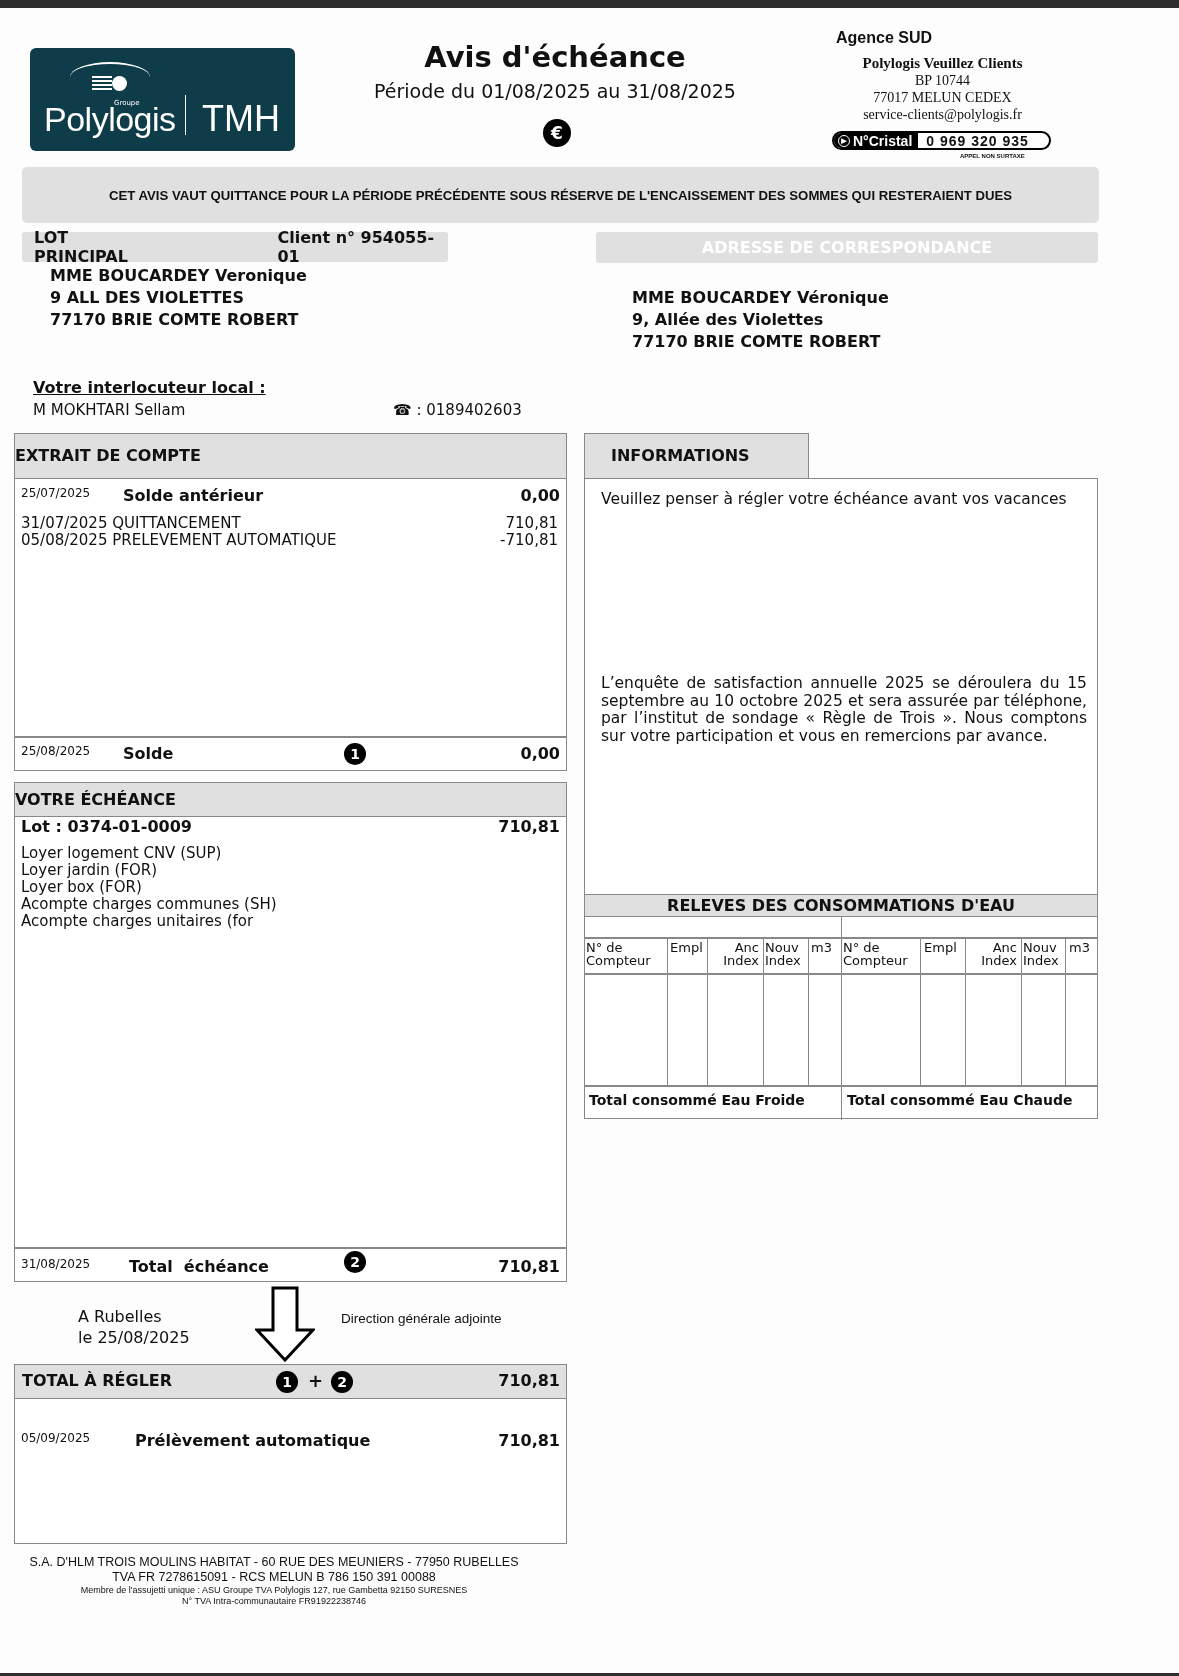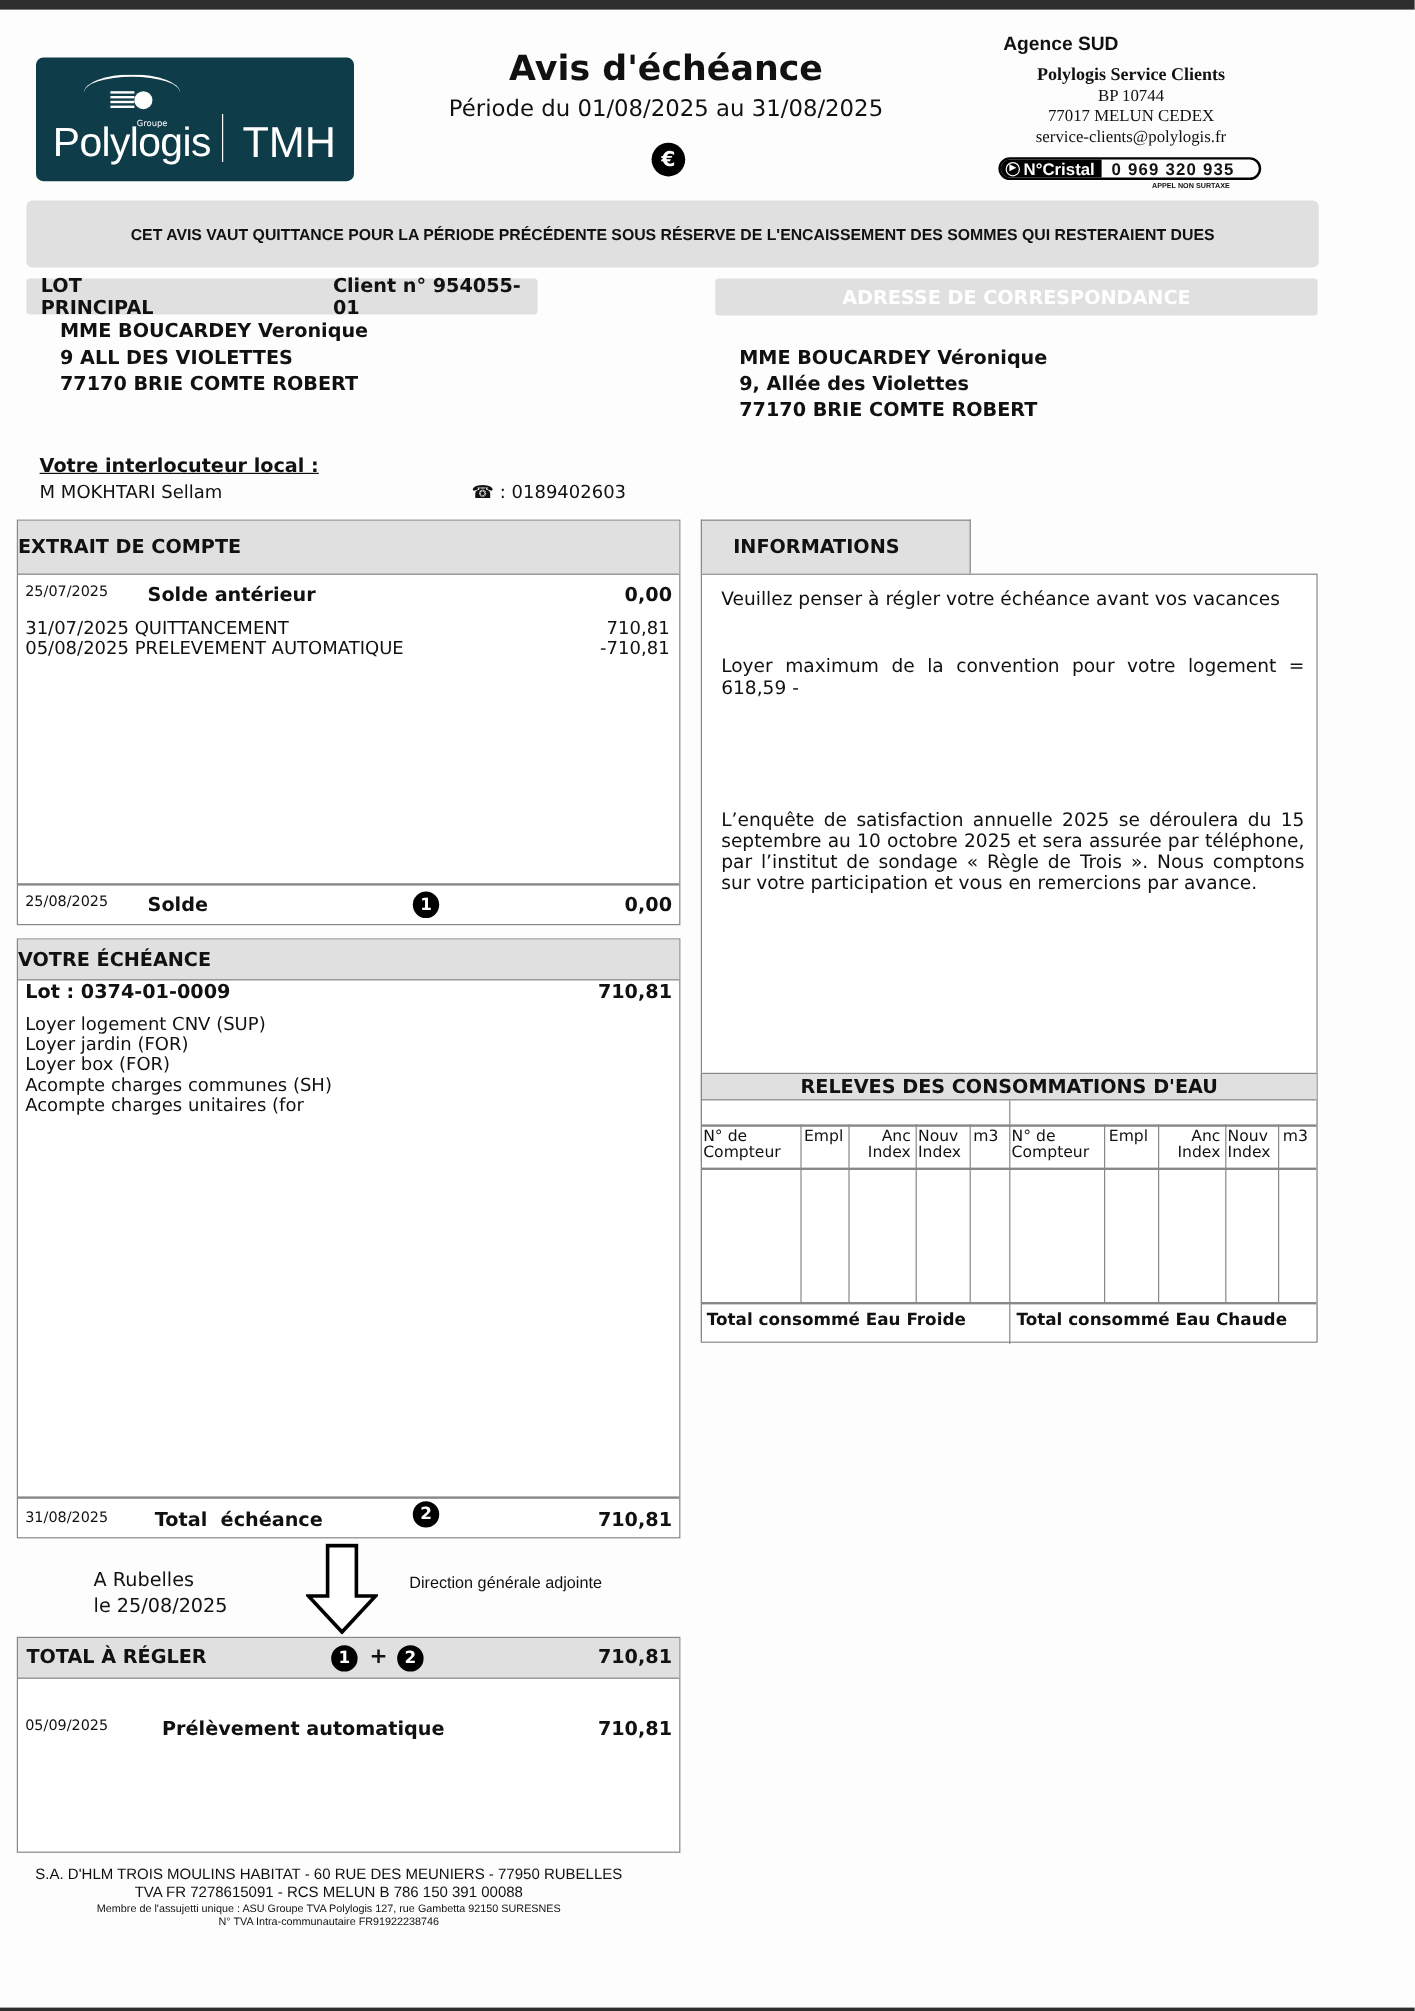--- a/index.html
+++ b/index.html
@@ -36,21 +36,21 @@
   .surtaxe { left: 960px; top: 153px; font-size: 6px; font-weight: bold; font-family: "Liberation Sans", sans-serif; }
 
   
   .banner { left: 22px; top: 167px; width: 1077px; height: 56px; background: #e0e0e0; border-radius: 5px; font-size: 13.2px; font-weight: bold; font-family: "Liberation Sans", sans-serif; display: flex; align-items: center; justify-content: center; }
 
   
   .lothead { left: 22px; top: 232px; width: 426px; height: 30px; background: #e0e0e0; border-radius: 3px; font-weight: bold; font-size: 16px; display: flex; align-items: center; padding-left: 12px; }
   .lothead .client { margin-left: 116px; }
   .corrhead { left: 596px; top: 232px; width: 502px; height: 31px; background: #e0e0e0; border-radius: 3px; color: #fff; font-weight: bold; font-size: 16px; text-align: center; line-height: 31px; }
   .addr1 { left: 50px; top: 265px; font-size: 16px; font-weight: bold; line-height: 22px; }
-  .addr2 { left: 616px; top: 287px; font-size: 16px; font-weight: bold; line-height: 22px; }
+  .addr2 { left: 632px; top: 287px; font-size: 16px; font-weight: bold; line-height: 22px; }
 
   .interl { left: 33px; top: 378px; font-size: 16px; font-weight: bold; text-decoration: underline; text-align: right; }
   .interlname { left: 33px; top: 401px; font-size: 15px; }
   .phone { left: 393px; top: 401px; font-size: 15px; }
 
   
   .box { border: 1.5px solid #888; background: #fff; }
   .boxhead { background: #e0e0e0; border-bottom: 1.5px solid #888; font-weight: bold; font-size: 16px; text-align: left; }
 
   .extrait { left: 14px; top: 433px; width: 553px; height: 338px; }
@@ -107,21 +107,21 @@
   <div class="sep"></div>
   <div class="tmh">TMH</div>
 </div>
 
 <div class="abs title">Avis d'échéance</div>
 <div class="abs period">Période du 01/08/2025 au 31/08/2025</div>
 <div class="abs euro">€</div>
 
 <div class="abs agence">Agence SUD</div>
 <div class="abs svc">
-  <div class="b">Polylogis Service Clients</div>
+  <div class="b">Polylogis Veuillez Clients</div>
   <div>BP 10744</div>
   <div>77017 MELUN CEDEX</div>
   <div>service-clients@polylogis.fr</div>
 </div>
 <div class="abs cristal">
   <span class="lbl">
     <span class="play">▶</span>
     <span>N°Cristal</span>
   </span>
   <span class="num">0 969 320 935</span>
@@ -197,21 +197,20 @@
     <span class="sm" style="width:108px;">31/08/2025</span>
     <span class="bld" style="white-space:pre;">Total  échéance</span>
   </div>
   <div class="abs num-circle" style="left:329px; top:468px;">2</div>
   <div class="rnum bld" style="right:6px; top:474px;">710,81</div>
 </div>
 
 <div class="abs info-tab">INFORMATIONS</div>
 <div class="abs info-box">
   <div class="info-text" style="top:12px;">Veuillez penser à régler votre échéance avant vos vacances</div>
-  <div class="info-text" style="top:68px;">Loyer maximum de la convention pour votre logement = 618,59 -</div>
   <div class="info-text" style="top:196px;">L’enquête de satisfaction annuelle 2025 se déroulera du 15 septembre au 10 octobre 2025 et sera assurée par téléphone, par l’institut de sondage « Règle de Trois ». Nous comptons sur votre participation et vous en remercions par avance.</div>
 </div>
 
 <div class="abs water">
   <div class="whead">RELEVES DES CONSOMMATIONS D'EAU</div>
   <div class="wgrid">
     <div class="hline" style="top:20px;"></div>
     <div class="hline" style="top:56px;"></div>
     <div class="hline" style="top:168px;"></div>
     <div class="vline" style="left:256px; top:0; height:203px;"></div>

